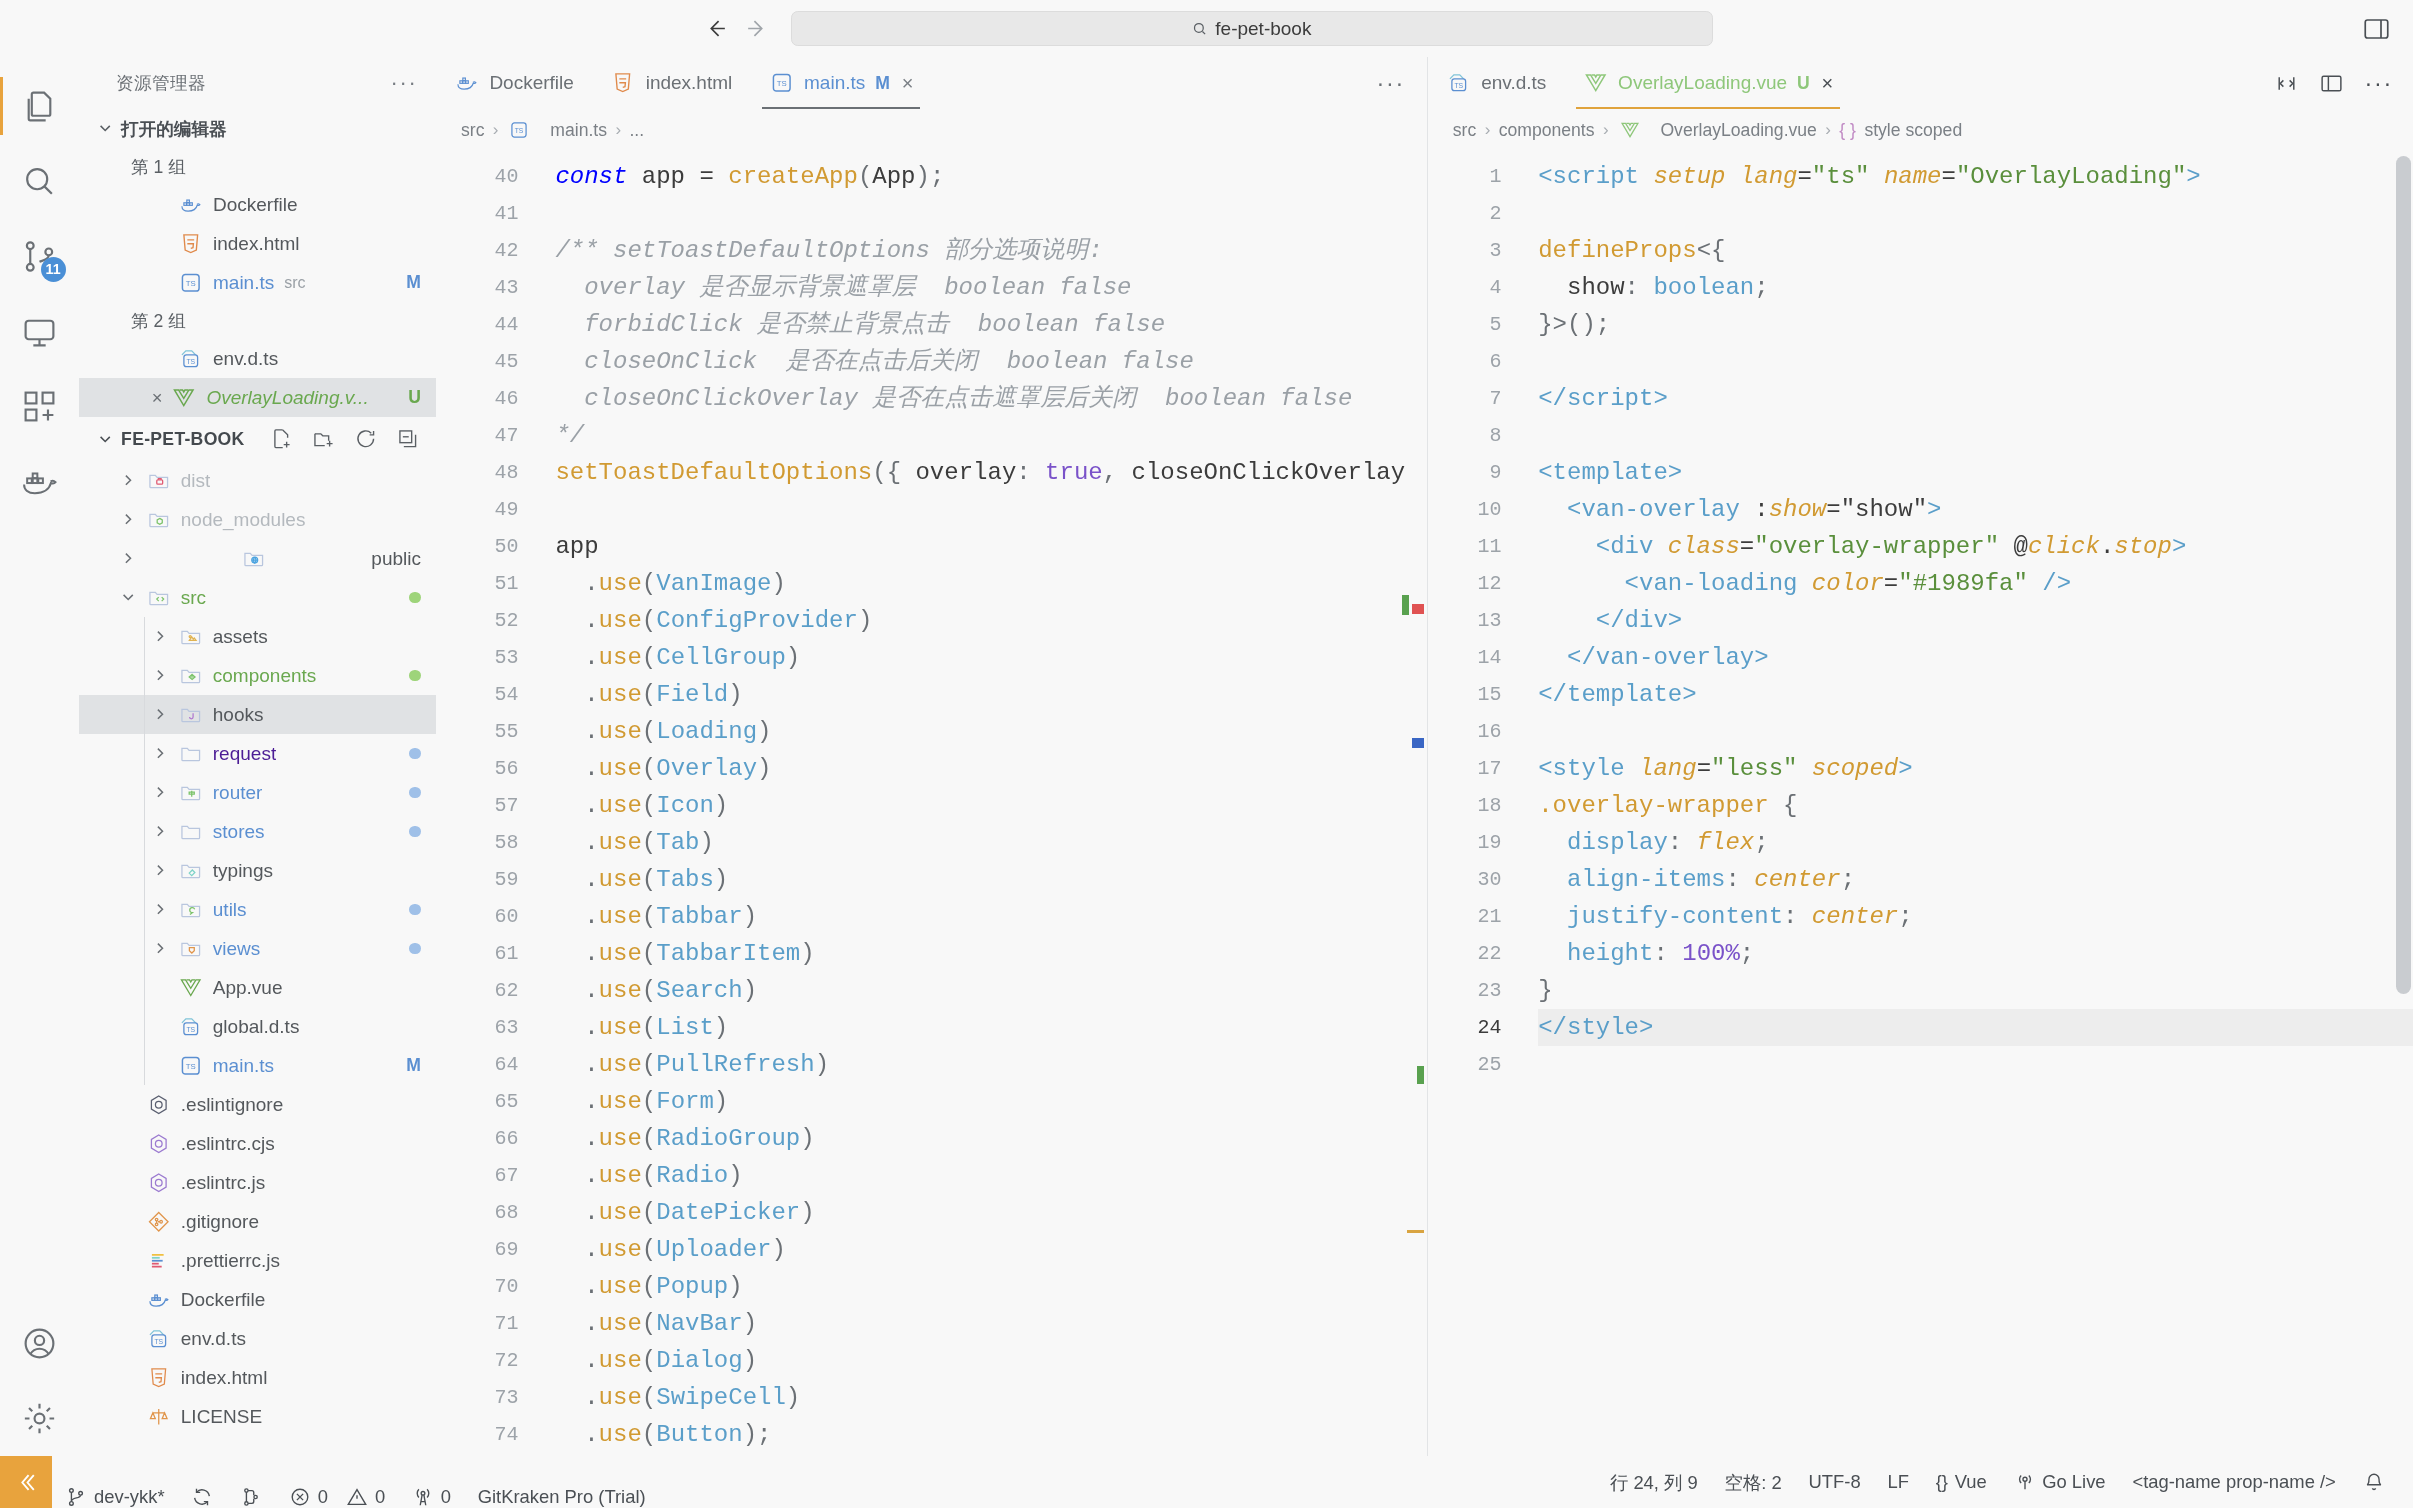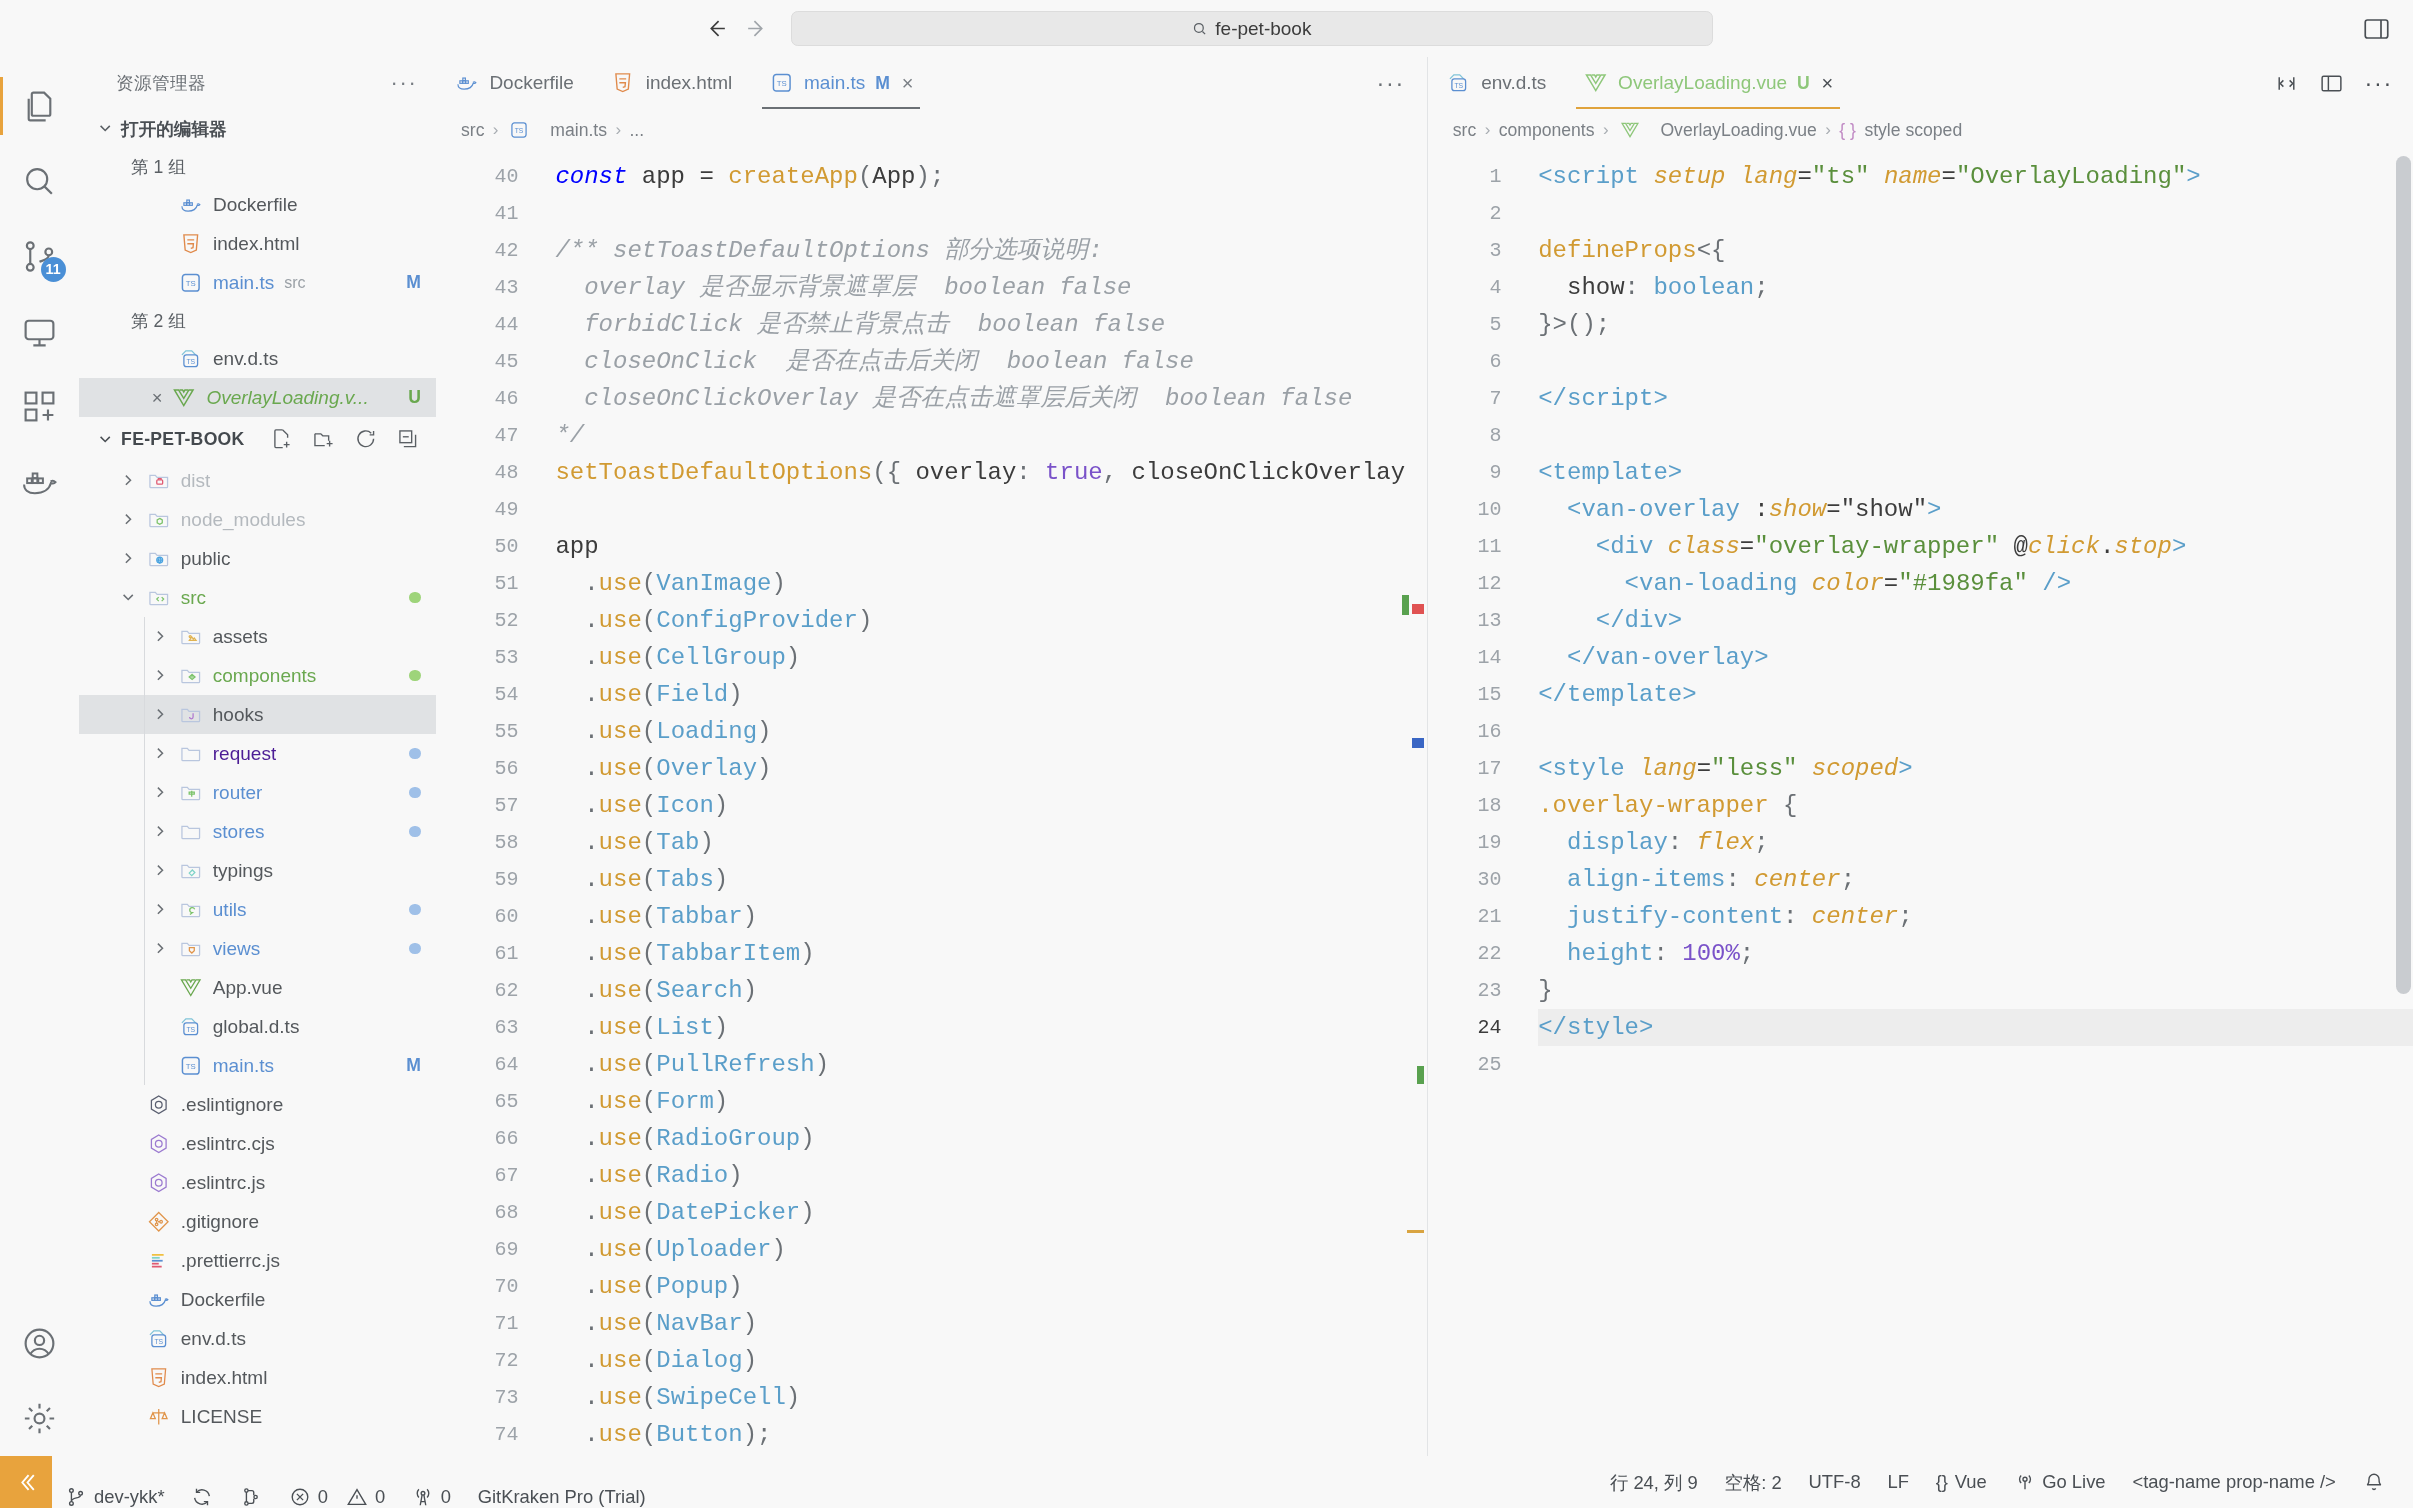--- a/index.html
+++ b/index.html
@@ -409,21 +409,21 @@
                 <path d="M9 6l6 6-6 6"></path>
               </svg></span>
             <span class="ficon">
               <svg viewBox="0 0 24 24" fill="none" stroke="#b9c6de" stroke-width="1.3">
                 <path d="M3 6.5h5.5l1.8 2H21v9.5a1 1 0 0 1-1 1H4a1 1 0 0 1-1-1z"></path>
                 <path d="M13 10.6l2.6 1.5v3l-2.6 1.5-2.6-1.5v-3z" stroke="#7cc36a"></path>
               </svg>
             </span>
             <span class="fname" style="color: rgb(180, 185, 190);">node_modules</span>
           </div>
-          <div class="row" style="padding-left: 40px;">
+          <div class="row" style="padding-left: 40px; justify-content: space-between;">
             <span class="chev" style="margin-right: 8.4px; flex: 0 0 18.4px;"><svg viewBox="0 0 24 24" fill="none" stroke="#6b7075" stroke-width="2">
                 <path d="M9 6l6 6-6 6"></path>
               </svg></span>
             <span class="ficon">
               <svg viewBox="0 0 24 24" fill="none" stroke="#b9c6de" stroke-width="1.3">
                 <path d="M3 6.5h5.5l1.8 2H21v9.5a1 1 0 0 1-1 1H4a1 1 0 0 1-1-1z"></path>
                 <circle cx="13" cy="13.4" r="3" stroke="#4aa3e0"></circle>
                 <path d="M10 13.4h6M13 10.4c1.6 1.8 1.6 4.2 0 6M13 10.4c-1.6 1.8-1.6 4.2 0 6" stroke="#4aa3e0"></path>
               </svg>
             </span>

